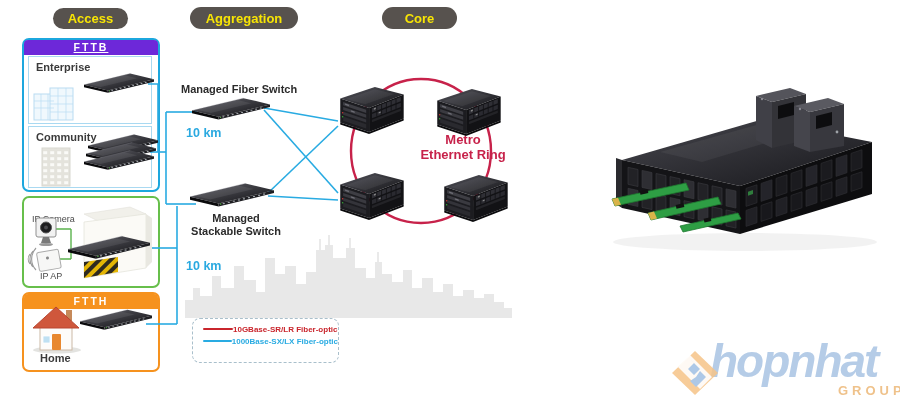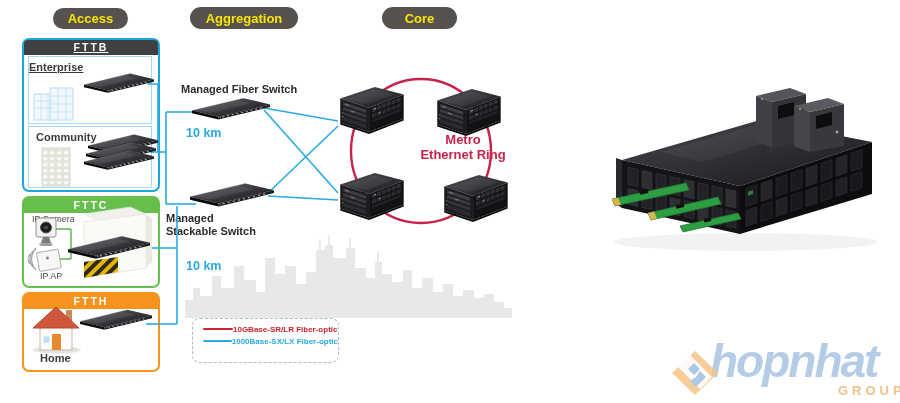--- a/index.html
+++ b/index.html
@@ -3,21 +3,21 @@
 <meta charset="utf-8">
 <style>
   html,body{margin:0;padding:0;background:#fff;}
   #stage{position:relative;width:900px;height:403px;overflow:hidden;background:#fff;
          font-family:"Liberation Sans",sans-serif;}
   .pill{position:absolute;background:#57524E;border-radius:13px;color:#F8E504;
         font-weight:bold;font-size:13px;display:flex;align-items:center;justify-content:center;z-index:1;}
   .zone{position:absolute;border-radius:7px;background:#fff;z-index:1;}
   .zone-hd{height:15px;color:#fff;font-weight:bold;font-size:10.5px;text-align:center;
            line-height:15px;letter-spacing:2px;border-radius:4px 4px 0 0;}
-  .z-fttb{border:2px solid #1CA7DE;} .z-fttb .zone-hd{background:#404040;text-decoration:underline;}
+  .z-fttb{border:2px solid #1CA7DE;} .z-fttb .zone-hd{background:#6d28d9;text-decoration:underline;}
   .z-fttc{border:2px solid #67BF4B;} .z-fttc .zone-hd{background:#67BF4B;}
   .z-ftth{border:2px solid #F6921E;} .z-ftth .zone-hd{background:#F6921E;}
   .subbox{position:absolute;border:1px solid #A9D9F1;background:#fff;}
   .lbl{position:absolute;font-weight:bold;color:#3A3A3A;font-size:11px;white-space:nowrap;}
   .lbl-sm{position:absolute;color:#4A4A4A;font-size:9px;white-space:nowrap;}
   .km{position:absolute;color:#2AA9E0;font-weight:bold;font-size:12.5px;white-space:nowrap;z-index:1;}
   .sw-lbl{position:absolute;font-weight:bold;color:#2B2B2B;font-size:11px;white-space:nowrap;z-index:1;}
   .ring-title{position:absolute;left:351px;top:133px;width:142px;text-align:center;
               color:#C7224A;font-weight:bold;font-size:13px;line-height:1.15;z-index:1;padding-left:41px;}
   .legend{position:absolute;left:192px;top:318px;width:147px;height:45px;border:1px dashed #A9BFCB;
@@ -43,41 +43,40 @@
   <div class="pill" style="left:190px;top:7px;width:108px;height:22px;">
       <span>Aggregation</span>
     </div>
   <div class="pill" style="left:382px;top:7px;width:75px;height:22px;">
       <span>Core</span>
     </div>
 
   <div class="zone z-fttb" style="left:22px;top:38px;width:134px;height:150px;">
     <div class="zone-hd">FTTB</div>
     <div class="subbox" style="left:4px;top:16px;width:122px;height:66px;">
-      <div class="lbl" style="left:0;top:4px;text-decoration:underline;">Enterprise</div>
+      <div class="lbl" style="left:7px;top:4px;">Enterprise</div>
     </div>
     <div class="subbox" style="left:4px;top:86px;width:122px;height:60px;">
       <div class="lbl" style="left:7px;top:4px;">Community</div>
     </div>
   </div>
 
   <div class="zone z-fttc" style="left:22px;top:196px;width:134px;height:88px;">
-    <div class="zone-hd">FTTC</div>
     <div class="lbl-sm" style="left:8px;top:16px;">IP Camera</div>
     <div class="lbl-sm" style="left:16px;top:73px;">IP AP</div>
   </div>
 
   <div class="zone z-ftth" style="left:22px;top:292px;width:134px;height:76px;">
     <div class="zone-hd">FTTH</div>
     <div class="lbl" style="left:16px;top:58px;">Home</div>
   </div>
 
   <div class="sw-lbl" style="left:181px;top:83px;">Managed Fiber Switch</div>
   <div class="km" style="left:186px;top:126px;">10 km</div>
-  <div class="sw-lbl" style="left:166px;top:212px;width:140px;text-align:left;line-height:1.2;">
+  <div class="sw-lbl" style="left:166px;top:212px;width:140px;text-align:center;line-height:1.2;">
     <div>Managed</div>
     <div>Stackable Switch</div>
   </div>
   <div class="km" style="left:186px;top:259px;">10 km</div>
 
   <div class="ring-title">
     <div>Metro</div>
     <div>Ethernet Ring</div>
   </div>
 

